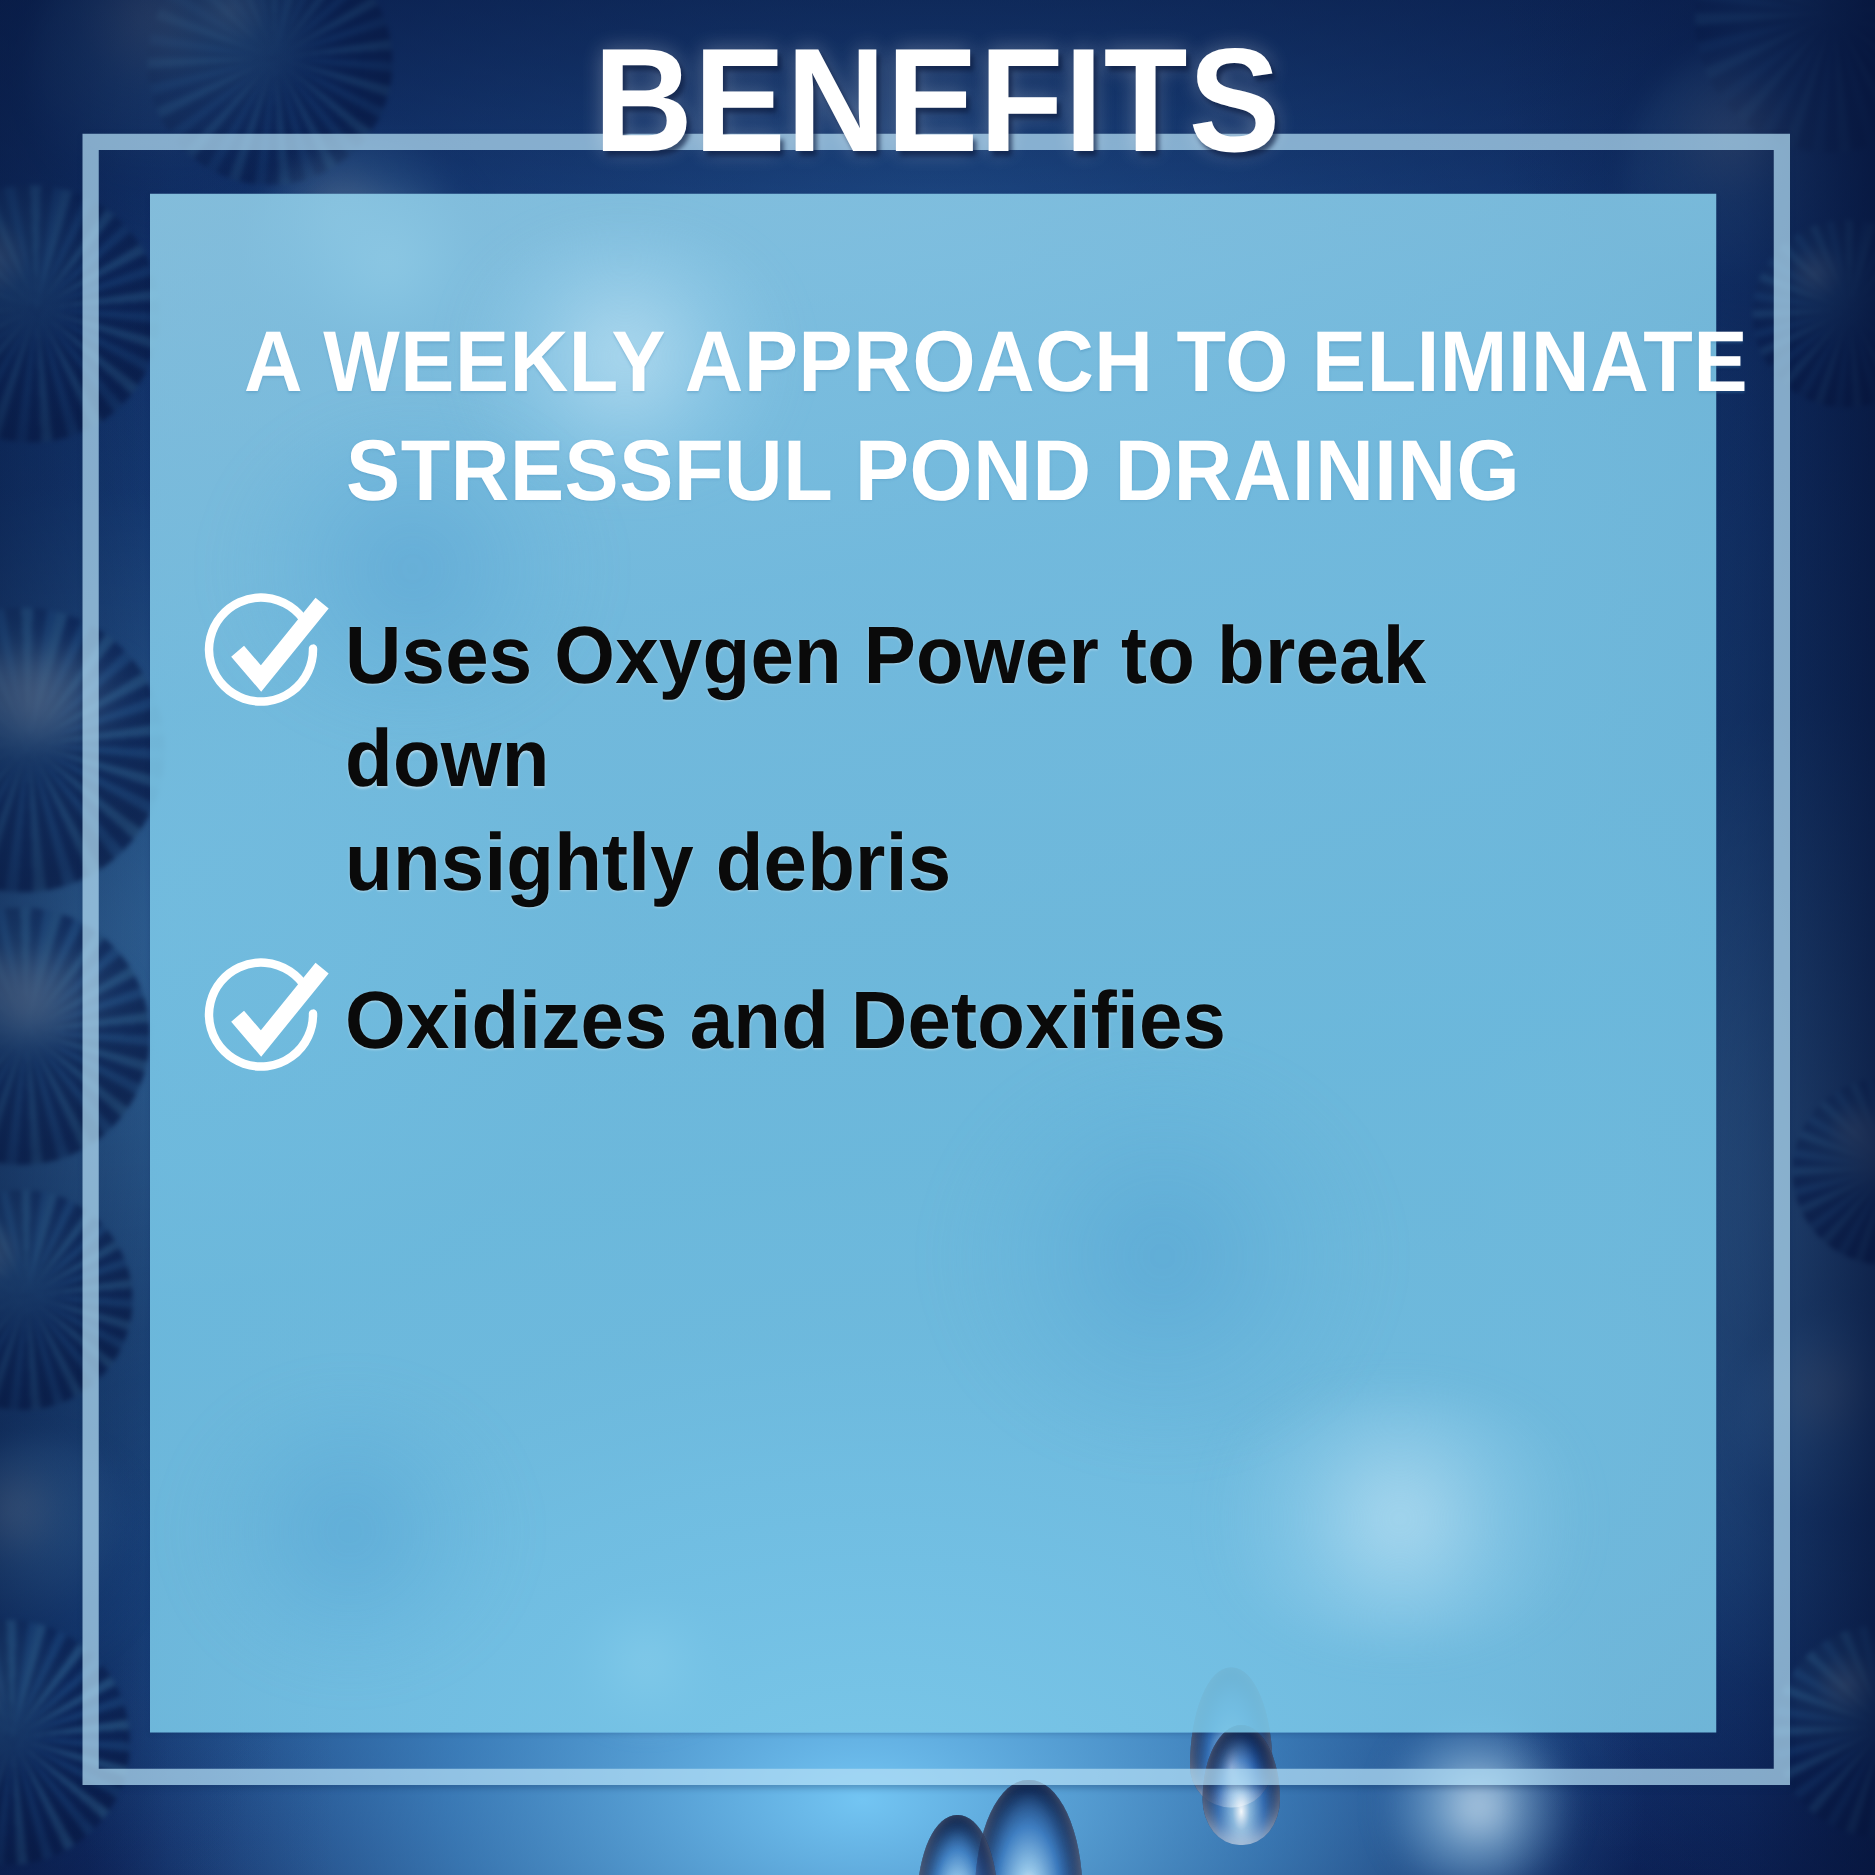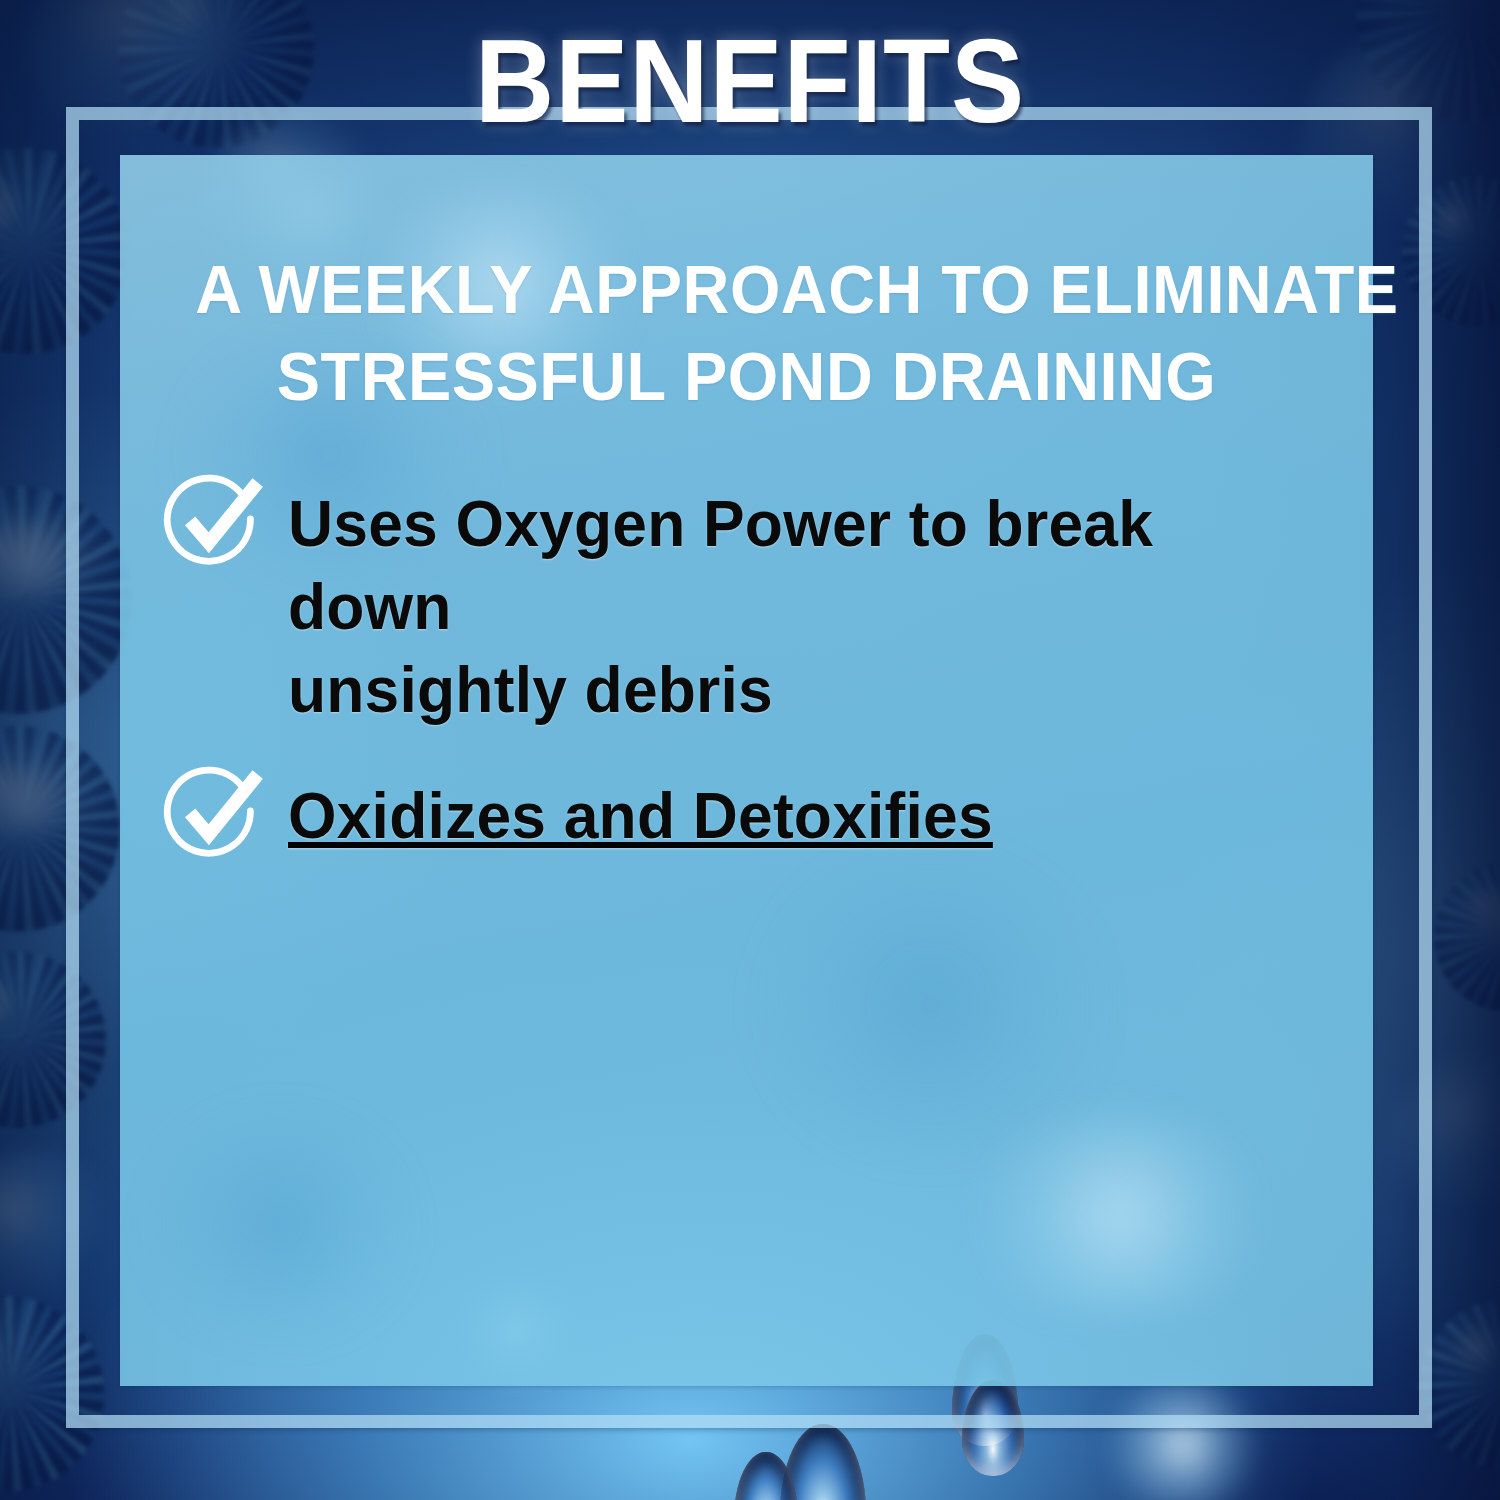--- a/index.html
+++ b/index.html
@@ -189,23 +189,22 @@
     position: absolute;
     left: 42px;
     top: 325px;
     width: 1200px;
   }
   .bullet {
     position: relative;
     display: flex;
     align-items: flex-start;
     margin-bottom: 40px;
-    gap: 12px;
-  }
-  .bullet:last-child { margin-bottom: 0; text-decoration: underline; }
+  }
+  .bullet:last-child { margin-bottom: 0; }
 
   .check-icon {
     flex: 0 0 auto;
     width: 104px;
     height: 104px;
     margin-top: -10px;
     margin-right: 10px;
   }
   .check-icon svg { display: block; width: 104px; height: 104px; }
 

